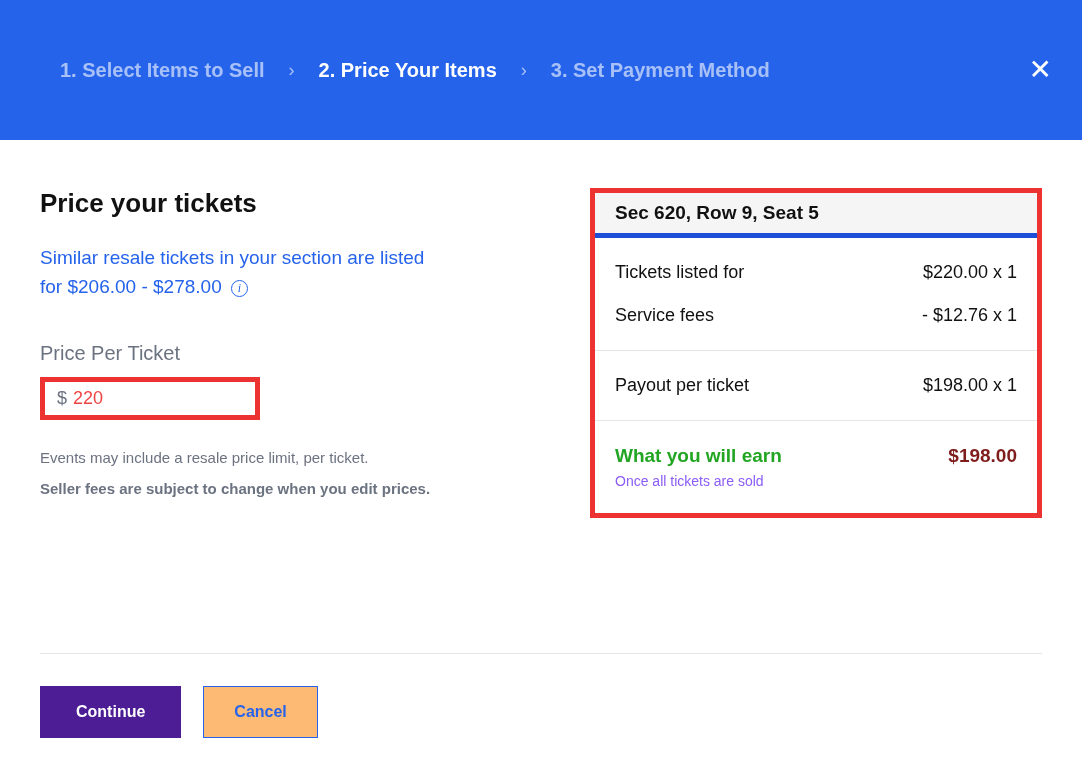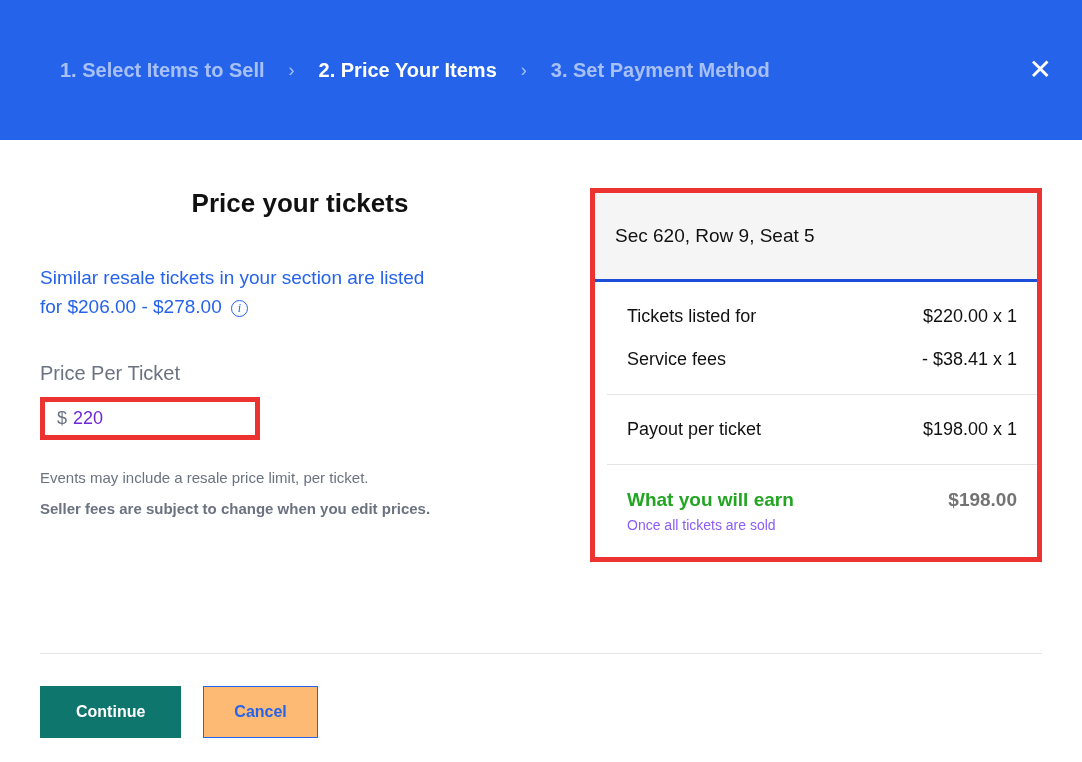--- a/index.html
+++ b/index.html
@@ -56,22 +56,21 @@
       padding: 48px 40px 0 40px;
       gap: 30px;
     }
     .left-col {
       flex: 0 0 520px;
     }
     .page-title {
       font-size: 26px;
       font-weight: 700;
       color: #111;
-      margin-bottom: 44px;
-      text-align: center;
+      margin-bottom: 24px;
     }
     .similar-tickets {
       font-size: 19px;
       color: #2563eb;
       line-height: 1.55;
       margin-bottom: 40px;
     }
     .info-icon {
       display: inline-flex;
       width: 17px;
@@ -101,21 +100,21 @@
     }
     .currency {
       font-size: 18px;
       color: #6b7280;
       margin-right: 6px;
     }
     .price-input {
       border: none;
       outline: none;
       font-size: 18px;
-      color: #6d28d9;
+      color: #ef4444;
       width: 100%;
       background: transparent;
     }
     .note {
       font-size: 15px;
       color: #6b7280;
       line-height: 1.6;
     }
     .note-bold {
       font-size: 15px;
@@ -125,30 +124,29 @@
     }
     .right-col {
       flex: 1;
     }
     .summary-box {
       border: 5px solid #ed3332;
       background: #fff;
     }
     .summary-header {
       background: #f5f5f5;
-      padding: 32px 20px;
-      font-size: 19px;
-      font-weight: 400;
+      padding: 9px 20px;
+      font-size: 19px;
+      font-weight: 700;
       color: #111;
-      border-bottom: 3px solid #1d4ed8;
+      border-bottom: 5px solid #1d4ed8;
     }
     .summary-section {
       padding: 24px 20px;
       border-bottom: 1px solid #e5e5e5;
-      margin-left: 12px;
     }
     .summary-section:last-child {
       border-bottom: none;
     }
     .summary-row {
       display: flex;
       justify-content: space-between;
       align-items: center;
       font-size: 18px;
       color: #111;
@@ -163,21 +161,21 @@
     }
     .earn-label {
       font-size: 19px;
       font-weight: 700;
       color: #22a522;
       text-align: center;
     }
     .earn-amount {
       font-size: 19px;
       font-weight: 600;
-      color: #737373;
+      color: #7f1d1d;
     }
     .earn-sub {
       font-size: 14px;
       color: #8b5cf6;
       margin-top: 6px;
     }
     .footer {
       position: absolute;
       bottom: 24px;
       left: 40px;
@@ -186,21 +184,21 @@
     .divider {
       border: none;
       border-top: 1px solid #e5e5e5;
       margin-bottom: 32px;
     }
     .buttons {
       display: flex;
       gap: 22px;
     }
     .btn-primary {
-      background: #0f766e;
+      background: #4c1d95;
       color: #fff;
       border: none;
       padding: 16px 36px;
       font-size: 16px;
       font-weight: 600;
       cursor: pointer;
     }
     .btn-secondary {
       background: #fdba74;
       color: #2563eb;
@@ -247,21 +245,21 @@
   <div class="right-col">
     <div class="summary-box">
       <div class="summary-header">Sec 620, Row 9, Seat 5</div>
       <div class="summary-section">
         <div class="summary-row">
           <span>Tickets listed for</span>
           <span>$220.00 x 1</span>
         </div>
         <div class="summary-row">
           <span>Service fees</span>
-          <span>- $38.41 x 1</span>
+          <span>- $12.76 x 1</span>
         </div>
       </div>
       <div class="summary-section">
         <div class="summary-row">
           <span>Payout per ticket</span>
           <span>$198.00 x 1</span>
         </div>
       </div>
       <div class="summary-section">
         <div class="earn-row">

